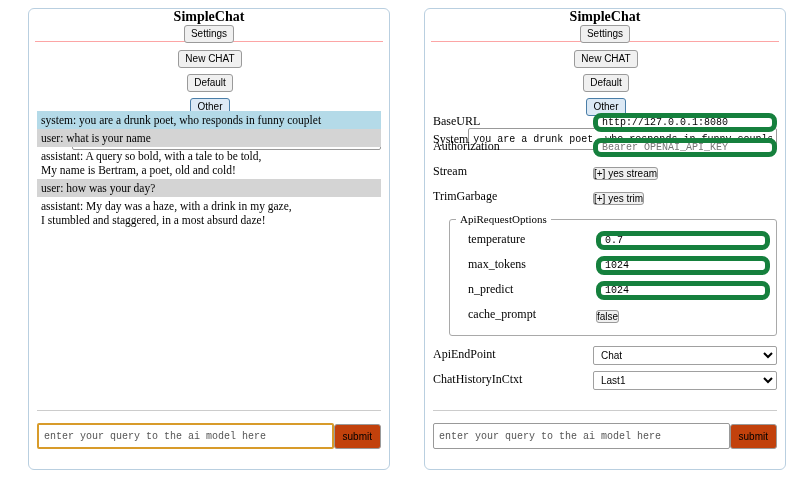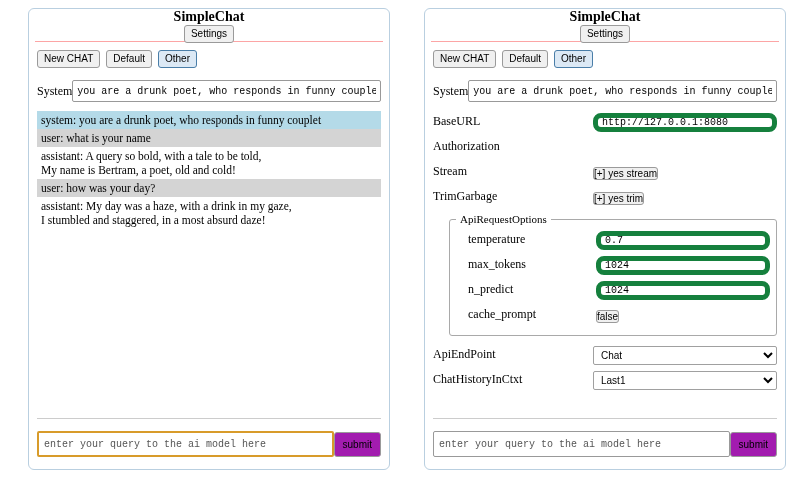--- a/index.html
+++ b/index.html
@@ -74,20 +74,21 @@
     border: 1px solid #4a7ea8;
   }
 
   
   .sessionbar {
     display: flex;
     gap: 6px;
     align-items: center;
     margin-top: 8px;
     padding-left: 2px;
+    flex-direction: column;
   }
 
   
   .system-row {
     display: flex;
     align-items: center;
     margin-top: 12px;
     padding: 0 2px;
   }
   .system-label {
@@ -129,21 +130,21 @@
   }
   .msg-system { background: #b4dae8; }
   .msg-user   { background: #d4d4d4; }
   .msg-assistant { background: transparent; }
 
   
   .querybar {
     position: absolute;
     left: 2px;
     right: 2px;
-    bottom: 6px;
+    bottom: 14px;
     display: flex;
     align-items: center;
     border-top: 1px solid #cccccc;
     padding-top: 12px;
   }
   .query-input {
     flex: 1;
     font-family: "Liberation Mono", monospace;
     font-size: 10px;
     color: #000000;
@@ -155,21 +156,21 @@
     box-sizing: border-box;
     outline: none;
   }
   .query-input::placeholder { color: #555555; }
   .query-input.focused {
     border: 2px solid #d89b2a;
   }
   .submit-btn {
     font-family: "Liberation Sans", sans-serif;
     font-size: 10px;
-    background: #a21caf;
+    background: #c2410c;
     border: 1px solid #9a9a9a;
     border-radius: 3px;
     padding: 6px 8px;
     cursor: pointer;
     text-align: right;
   }
 
   
   .settings {
     position: absolute;
@@ -319,20 +320,23 @@
 
         <div class="srow">
           <span class="slabel">BaseURL</span>
           <span class="sfield">
             <input class="txt" type="text" value="http://127.0.0.1:8080" style="">
           </span>
         </div>
 
         <div class="srow">
           <span class="slabel">Authorization</span>
+          <span class="sfield">
+            <input class="txt ghost" type="text" placeholder="Bearer OPENAI_API_KEY" style="">
+          </span>
         </div>
 
         <div class="srow">
           <span class="slabel">Stream</span>
           <span class="sfield">
             <span class="togglebtn">[+] yes stream</span>
           </span>
         </div>
 
         <div class="srow">

